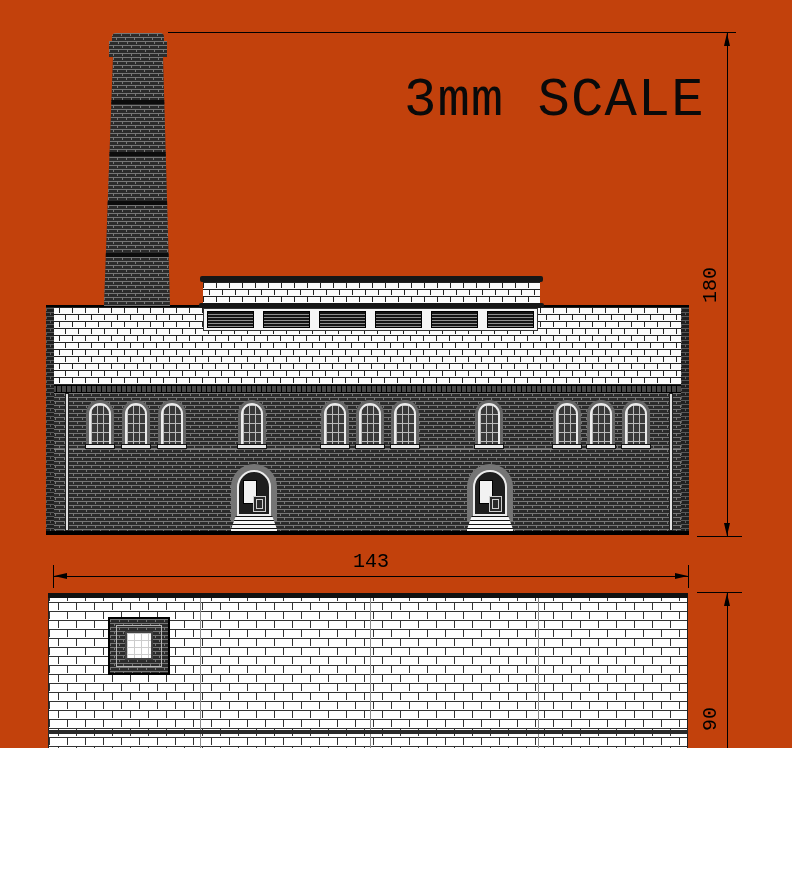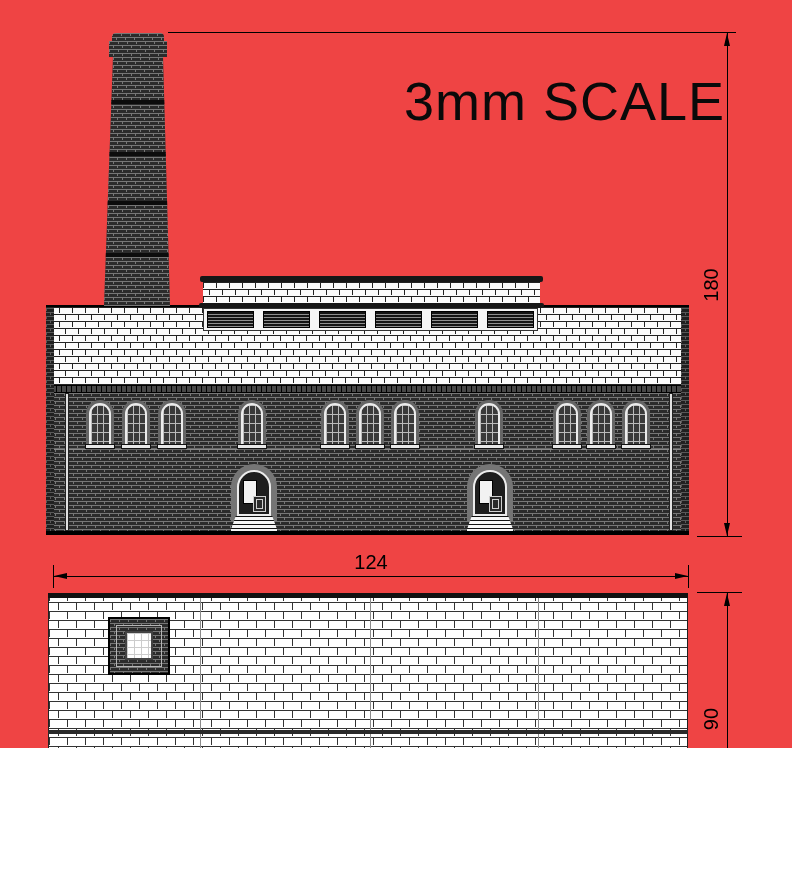--- a/index.html
+++ b/index.html
@@ -1,17 +1,17 @@
 <!DOCTYPE html>
 <html><head>
 <meta charset="utf-8">
 <style>
   html,body{margin:0;padding:0;background:#fff;}
-  .canvas{position:relative;width:792px;height:748px;background:#ef4444;overflow:hidden;
-          font-family:Liberation Sans, sans-serif;color:#0a0a0a;}
+  .canvas{position:relative;width:792px;height:748px;background:#c2410c;overflow:hidden;
+          font-family:Liberation Mono, monospace;color:#0a0a0a;}
   .abs{position:absolute;}
 
   
   .brick-light{
     background-color:#fbfbfb;
     background-image:
       conic-gradient(from 270deg at 1px 6px,#222 90deg,#0000 0),
       conic-gradient(from 270deg at 1px 6px,#222 90deg,#0000 0),
       repeating-linear-gradient(#222 0 1px,#0000 1px 7px);
     background-size:13px 14px,13px 14px,auto;
@@ -163,21 +163,21 @@
   <div>
     <div class="dline" style="left:168px;top:32px;width:568px;height:1px;"></div>
     <div class="dline" style="left:727px;top:33px;width:1px;height:503px;"></div>
     <div class="arr up" style="left:724px;top:33px;"></div>
     <div class="arr down" style="left:724px;top:523px;"></div>
     <div class="dline" style="left:697px;top:536px;width:45px;height:1px;"></div>
     <div class="dim-label rot" style="left:681px;top:275px;width:60px;">180</div>
   </div>
 
   <div>
-    <div class="dim-label" style="left:341px;top:552px;width:60px;">124</div>
+    <div class="dim-label" style="left:341px;top:552px;width:60px;">143</div>
     <div class="dline" style="left:53px;top:565px;width:1px;height:23px;"></div>
     <div class="dline" style="left:688px;top:565px;width:1px;height:23px;"></div>
     <div class="dline" style="left:53px;top:576px;width:636px;height:1px;"></div>
     <div class="arr left" style="left:54px;top:573px;"></div>
     <div class="arr right" style="left:675px;top:573px;"></div>
   </div>
 
   <div>
     <div class="abs brick-plan plan-panel" style="left:48px;top:593px;width:640px;height:254px;"></div>
     <div class="abs plan-edge" style="left:48px;top:593px;width:640px;height:5px;"></div>

